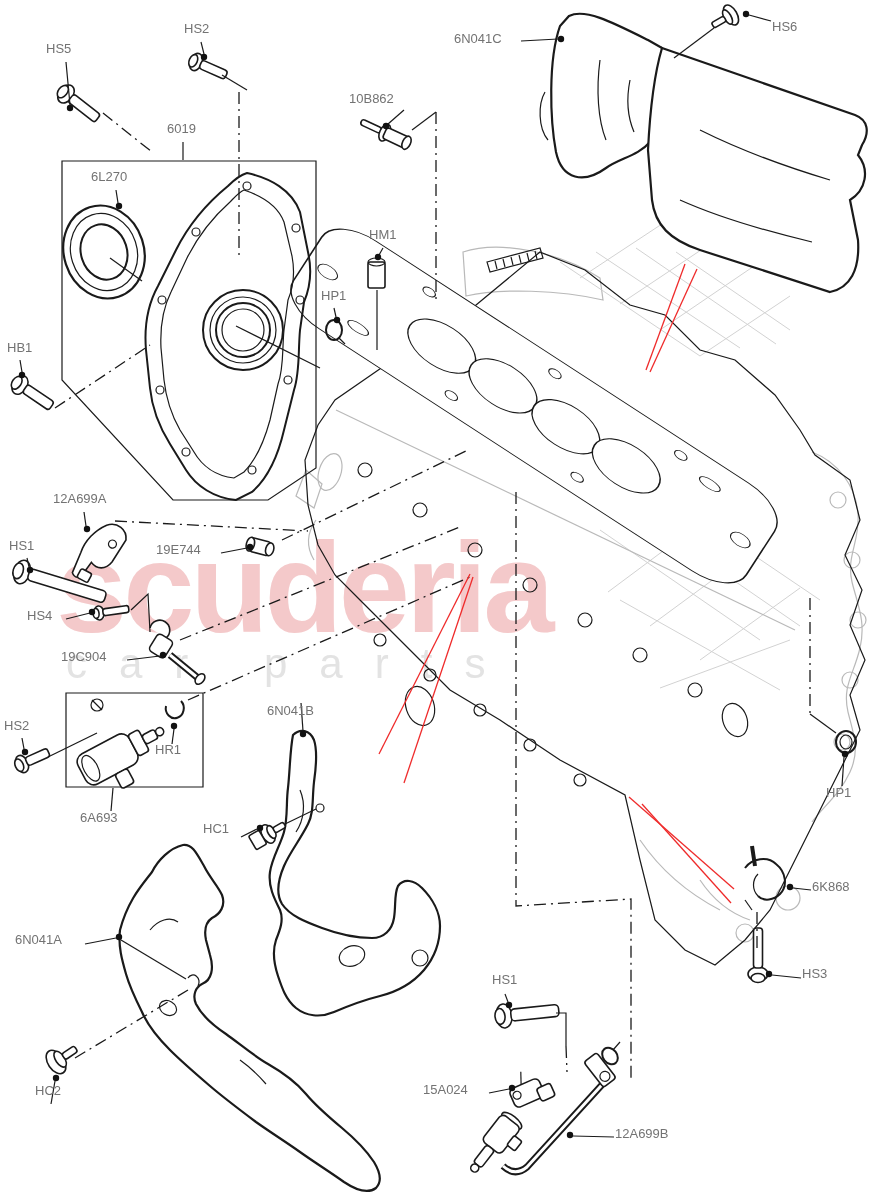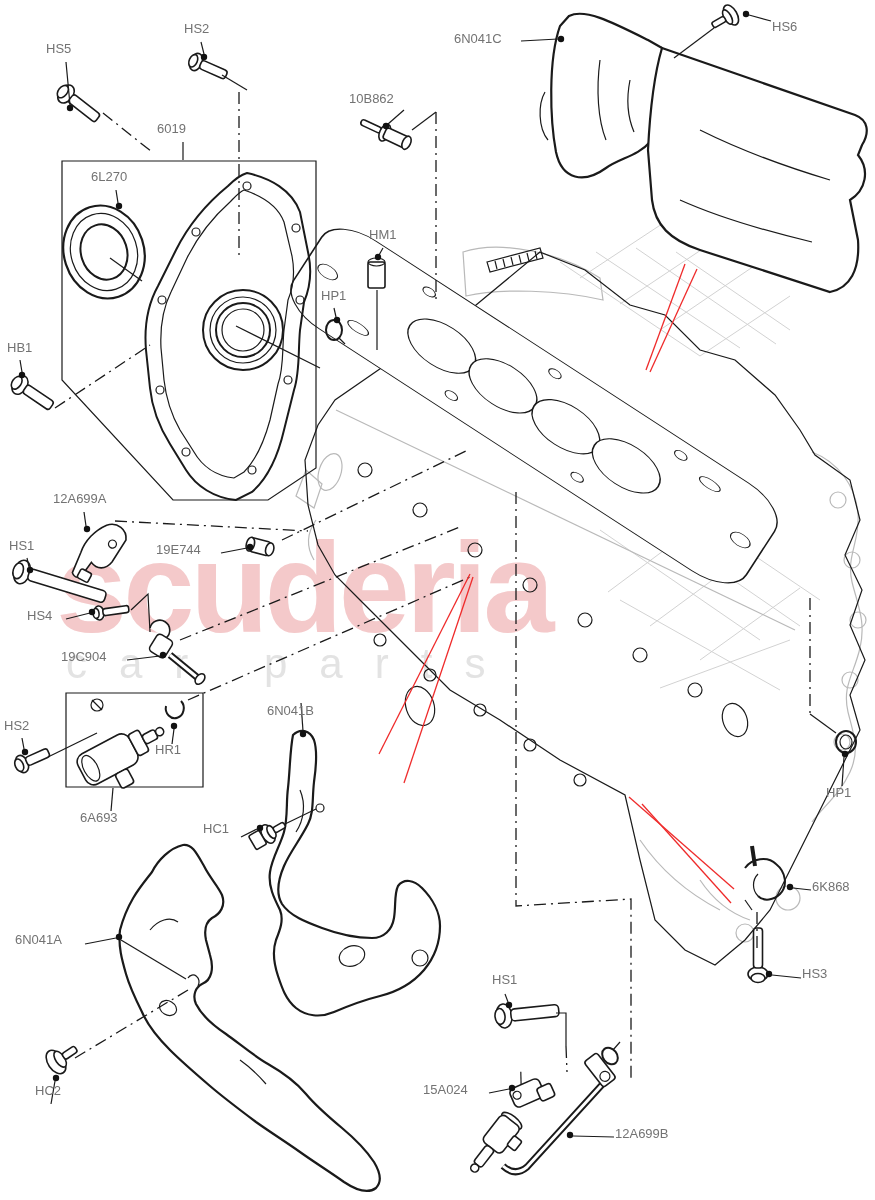--- a/index.html
+++ b/index.html
@@ -451,21 +451,21 @@
       <line class="lead" x1="489" y1="1093" x2="509" y2="1089"></line>
         <circle class="dot" cx="512" cy="1088" r="3.2"></circle>
       <line class="lead" x1="614" y1="1137" x2="573" y2="1136"></line>
         <circle class="dot" cx="570" cy="1135" r="3.2"></circle>
     </g>
   </svg>
 
   <span class="lbl" style="left:46px;top:42px">HS5</span>
   <span class="lbl" style="left:184px;top:22px">HS2</span>
   <span class="lbl" style="left:349px;top:92px">10B862</span>
-  <span class="lbl" style="left:157px;top:122px">6019</span>
+  <span class="lbl" style="left:167px;top:122px">6019</span>
   <span class="lbl" style="left:91px;top:170px">6L270</span>
   <span class="lbl" style="left:369px;top:228px">HM1</span>
   <span class="lbl" style="left:321px;top:289px">HP1</span>
   <span class="lbl" style="left:454px;top:32px">6N041C</span>
   <span class="lbl" style="left:772px;top:20px">HS6</span>
   <span class="lbl" style="left:7px;top:341px">HB1</span>
   <span class="lbl" style="left:53px;top:492px">12A699A</span>
   <span class="lbl" style="left:9px;top:539px">HS1</span>
   <span class="lbl" style="left:156px;top:543px">19E744</span>
   <span class="lbl" style="left:27px;top:609px">HS4</span>

